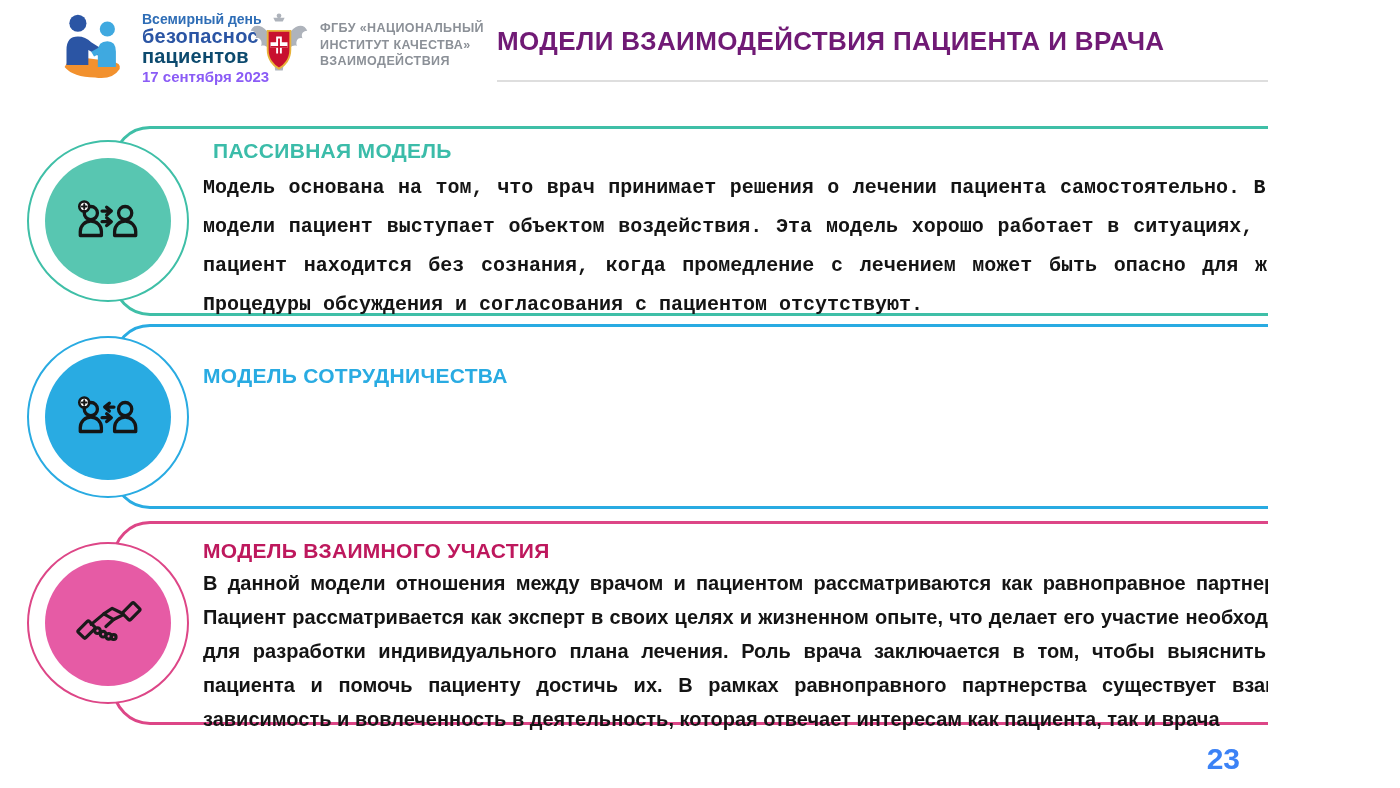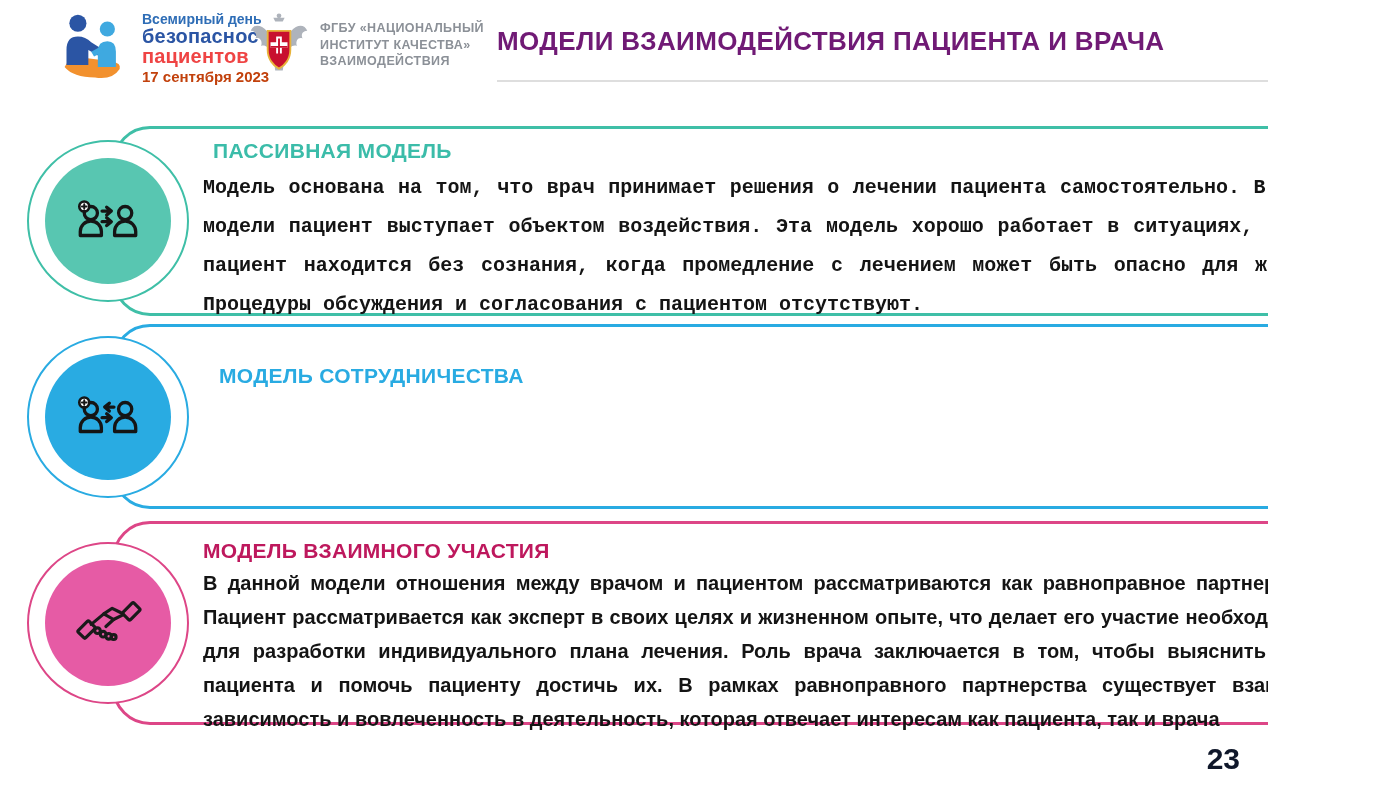--- a/index.html
+++ b/index.html
@@ -5,22 +5,22 @@
   html,body{margin:0;padding:0;background:#ffffff;}
   #slide{
     position:relative;width:1268px;height:788px;background:#ffffff;overflow:hidden;
     font-family:"Liberation Sans", sans-serif;
   }
   
   .wpsd-logo{position:absolute;left:56px;top:10px;display:flex;align-items:center;gap:8px;}
   .wpsd-text{line-height:1.02;white-space:nowrap;}
   .wpsd-l1{font-size:14px;font-weight:bold;color:#2e6db6;}
   .wpsd-l2{font-size:20px;font-weight:bold;color:#2b55a4;letter-spacing:.2px;}
-  .wpsd-l3{font-size:20px;font-weight:bold;color:#ef4444;letter-spacing:.2px;}
-  .wpsd-l4{font-size:15px;font-weight:bold;color:#c2410c;margin-top:2px;}
+  .wpsd-l3{font-size:20px;font-weight:bold;color:#0c4a6e;letter-spacing:.2px;}
+  .wpsd-l4{font-size:15px;font-weight:bold;color:#8b5cf6;margin-top:2px;}
   .niq-logo{position:absolute;left:248px;top:12px;display:flex;align-items:center;gap:10px;}
   .niq-text{font-size:12.5px;font-weight:bold;color:#8b9097;letter-spacing:.4px;line-height:1.35;white-space:nowrap;}
   .slide-title{
     position:absolute;left:497px;top:26px;font-size:26px;font-weight:bold;
     color:#3bbca9;letter-spacing:.4px;white-space:nowrap;
   }
   .title-rule{position:absolute;left:497px;right:0;top:80px;height:2px;background:#dedede;}
   
   .card{
     position:absolute;left:112px;width:1236px;background:#fff;box-sizing:border-box;
@@ -34,32 +34,32 @@
     width:158px;height:158px;border-radius:50%;background:#fff;
     border:2.5px solid var(--accent,#3fbfa7);
     display:flex;align-items:center;justify-content:center;
   }
   .badge-fill{
     width:126px;height:126px;border-radius:50%;background:var(--fill,#5ac6b2);
     display:flex;align-items:center;justify-content:center;
   }
   .card-content{position:absolute;left:88px;right:18px;top:0;}
   .card-1 .card-content{padding-top:10px;}
-  .card-2 .card-content{padding-top:37px;margin-left:16px;}
+  .card-2 .card-content{padding-top:37px;}
   .card-3 .card-content{padding-top:15px;}
   .heading{font-size:21px;font-weight:bold;letter-spacing:.3px;color:#111;}
   .card-1 .heading{padding-left:10px;margin-bottom:5px;}
   .card-2 .heading{margin-bottom:5px;}
   .card-3 .heading{margin-bottom:3px;}
   .body-text{font-size:20px;font-weight:bold;color:#141414;text-align:justify;}
   .card-1 .body-text{line-height:39px;font-family:Liberation Mono, monospace;}
   .card-2 .body-text{line-height:29px;}
   .card-3 .body-text{line-height:34px;}
   
-  .page-num{position:absolute;right:28px;bottom:12px;font-size:30px;font-weight:bold;color:#0f172a;}
+  .page-num{position:absolute;right:28px;bottom:12px;font-size:30px;font-weight:bold;color:#3b82f6;}
   svg{display:block;}
 </style>
 </head>
 <body>
 
 <div id="slide">
 
   <div class="wpsd-logo">
     <span>
       <svg width="78" height="76" viewBox="0 0 80 80">

